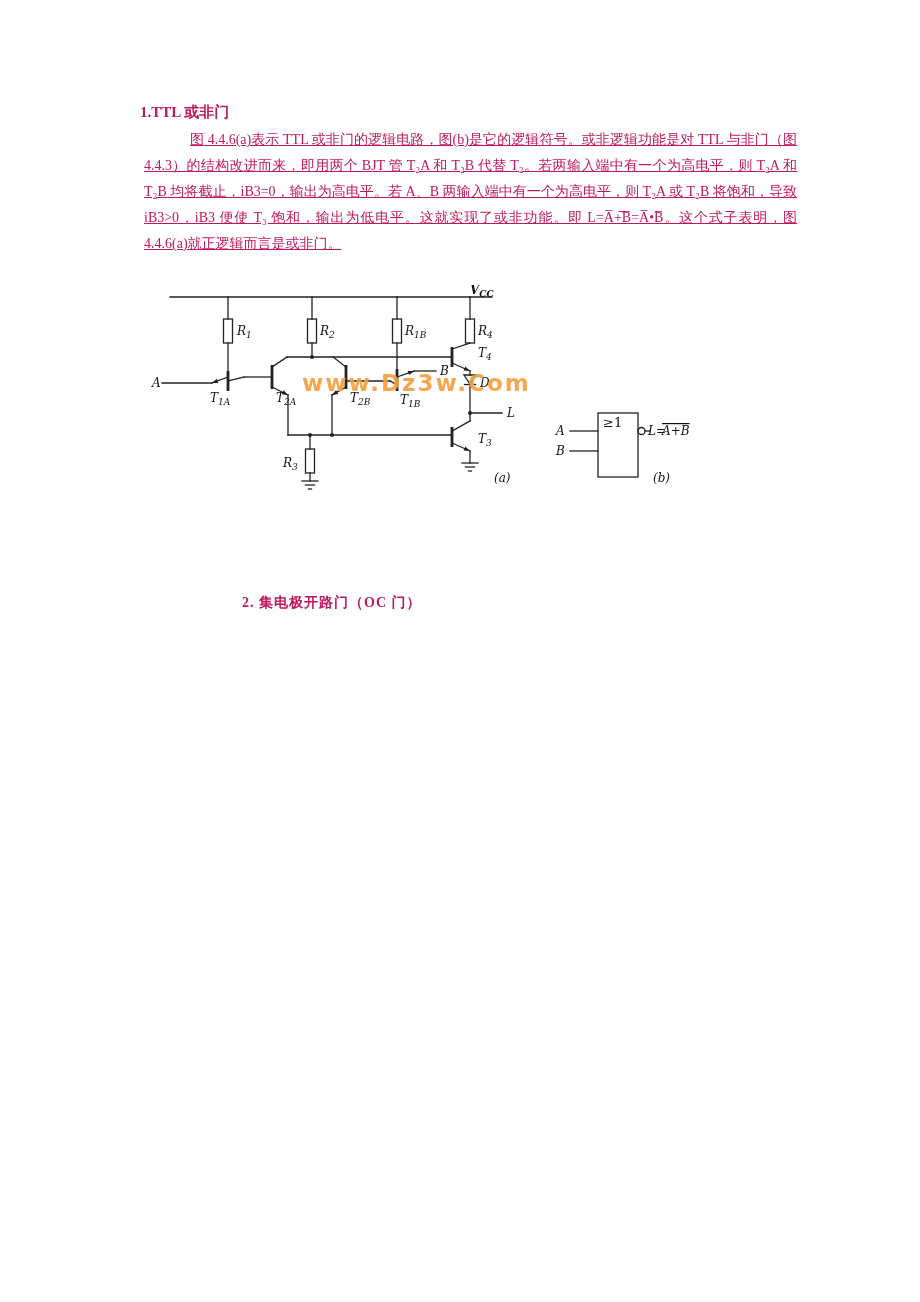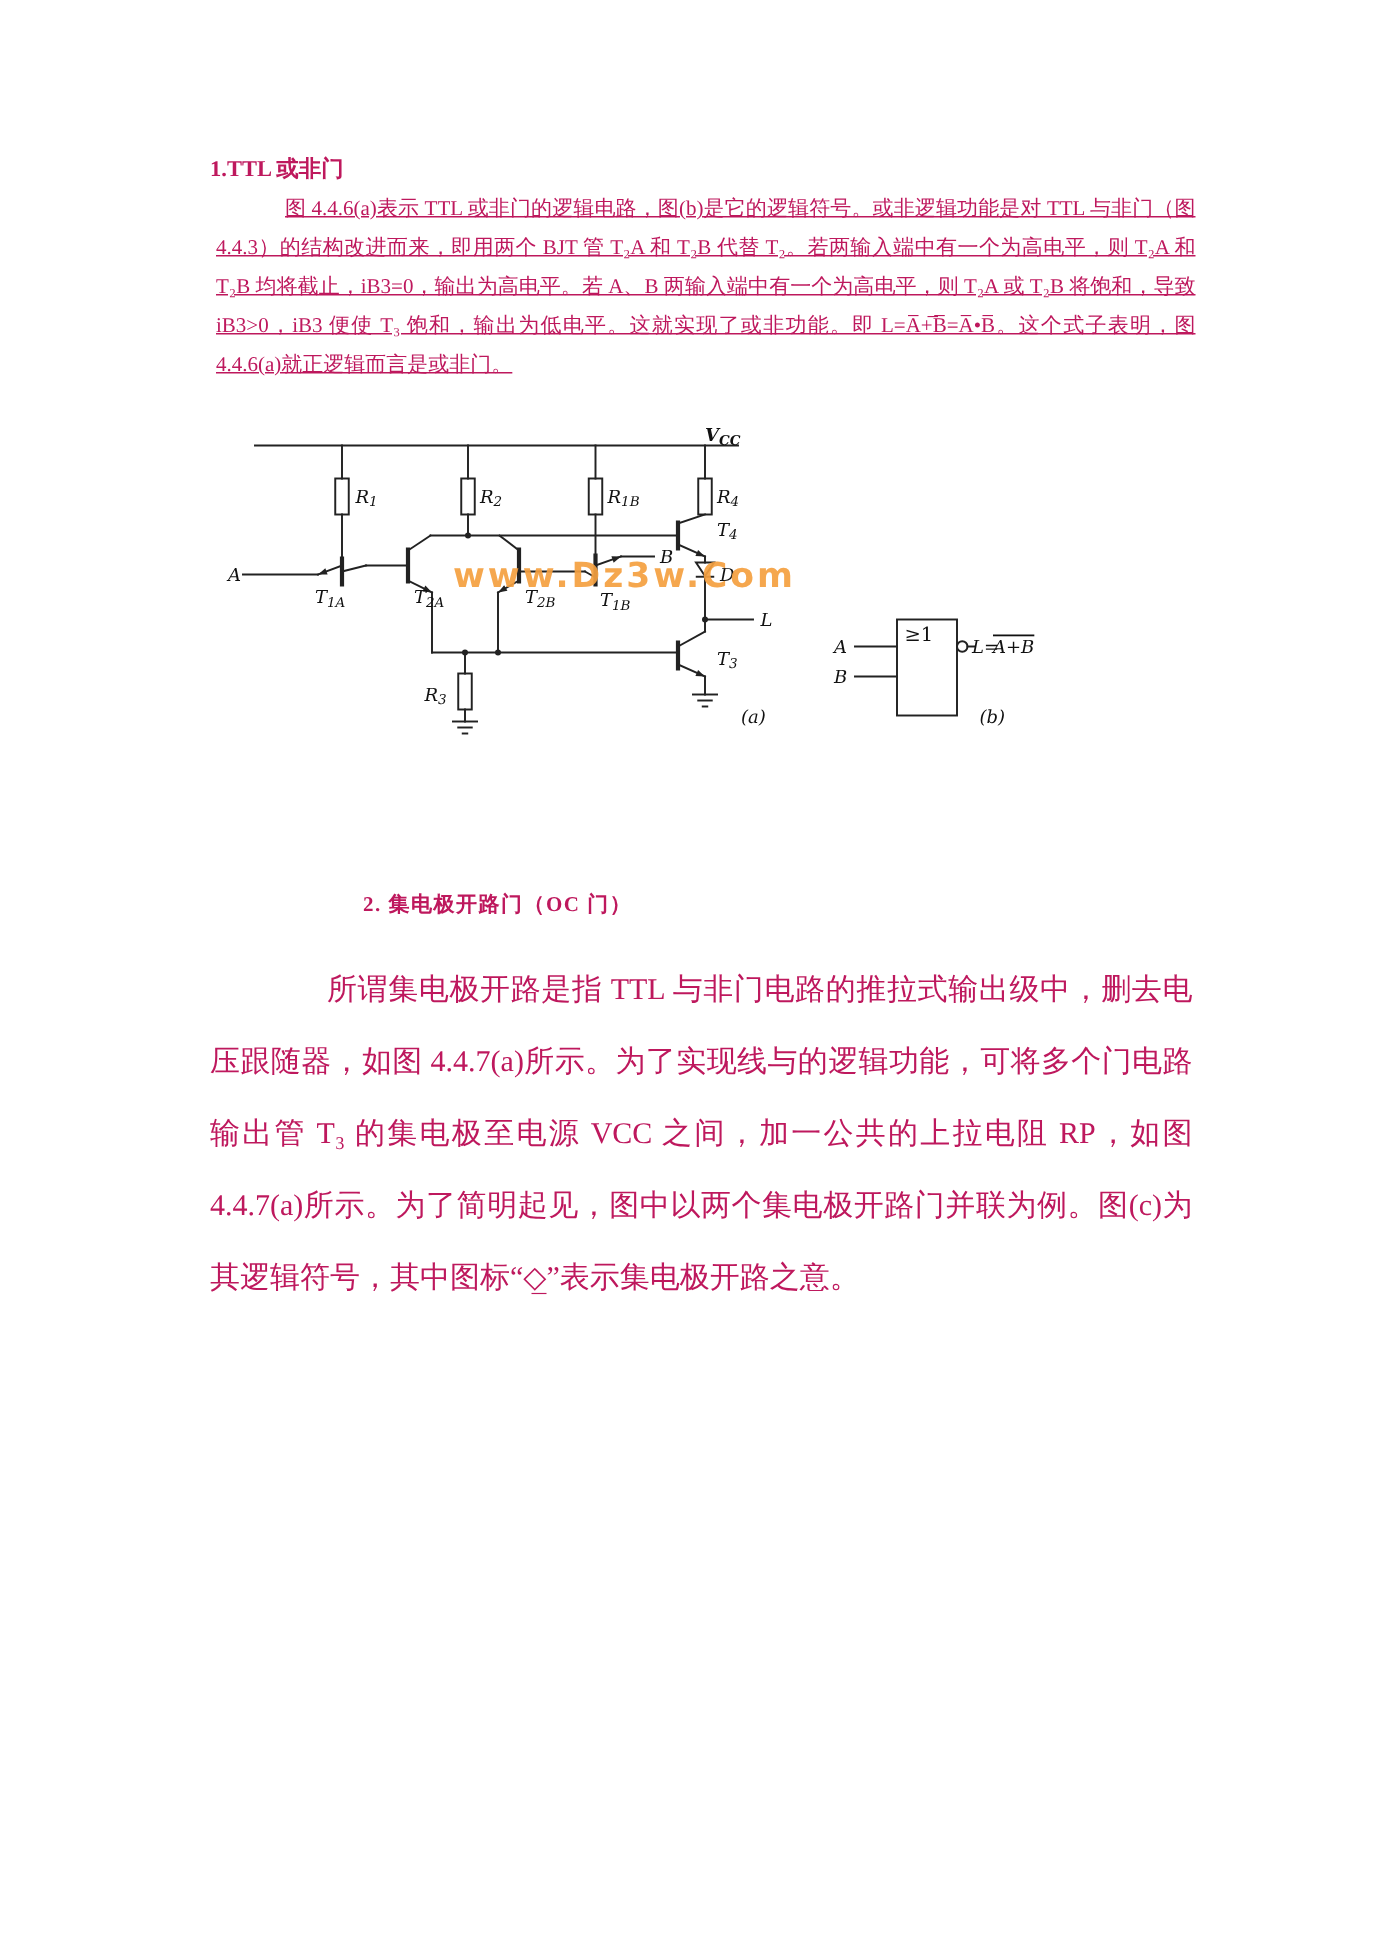--- a/index.html
+++ b/index.html
@@ -181,15 +181,14 @@
         <text class="ov" x="512" y="150">A+B</text>
         <text x="503" y="197">(b)</text>
       </g>
 
     </svg>
   </div>
 
 
   <div class="h2">2. 集电极开路门（OC 门）</div>
 
-  <div class="p2">所谓集电极开路是指 TTL 与非门电路的推拉式输出级中，删去电压跟随器，如图 4.4.7(a)所示。为了实现线与的逻辑功能，可将多个门电路输出管 T₃ 的集电极至电源 VCC 之间，加一公共的上拉电阻 RP，如图 4.4.7(a)所示。为了简明起见，图中以两个集电极开路门并联为例。图(c)为其逻辑符号，其中图标“◇̲”表示集电极开路之意。</div>
 
 </div>
 
 </body></html>

